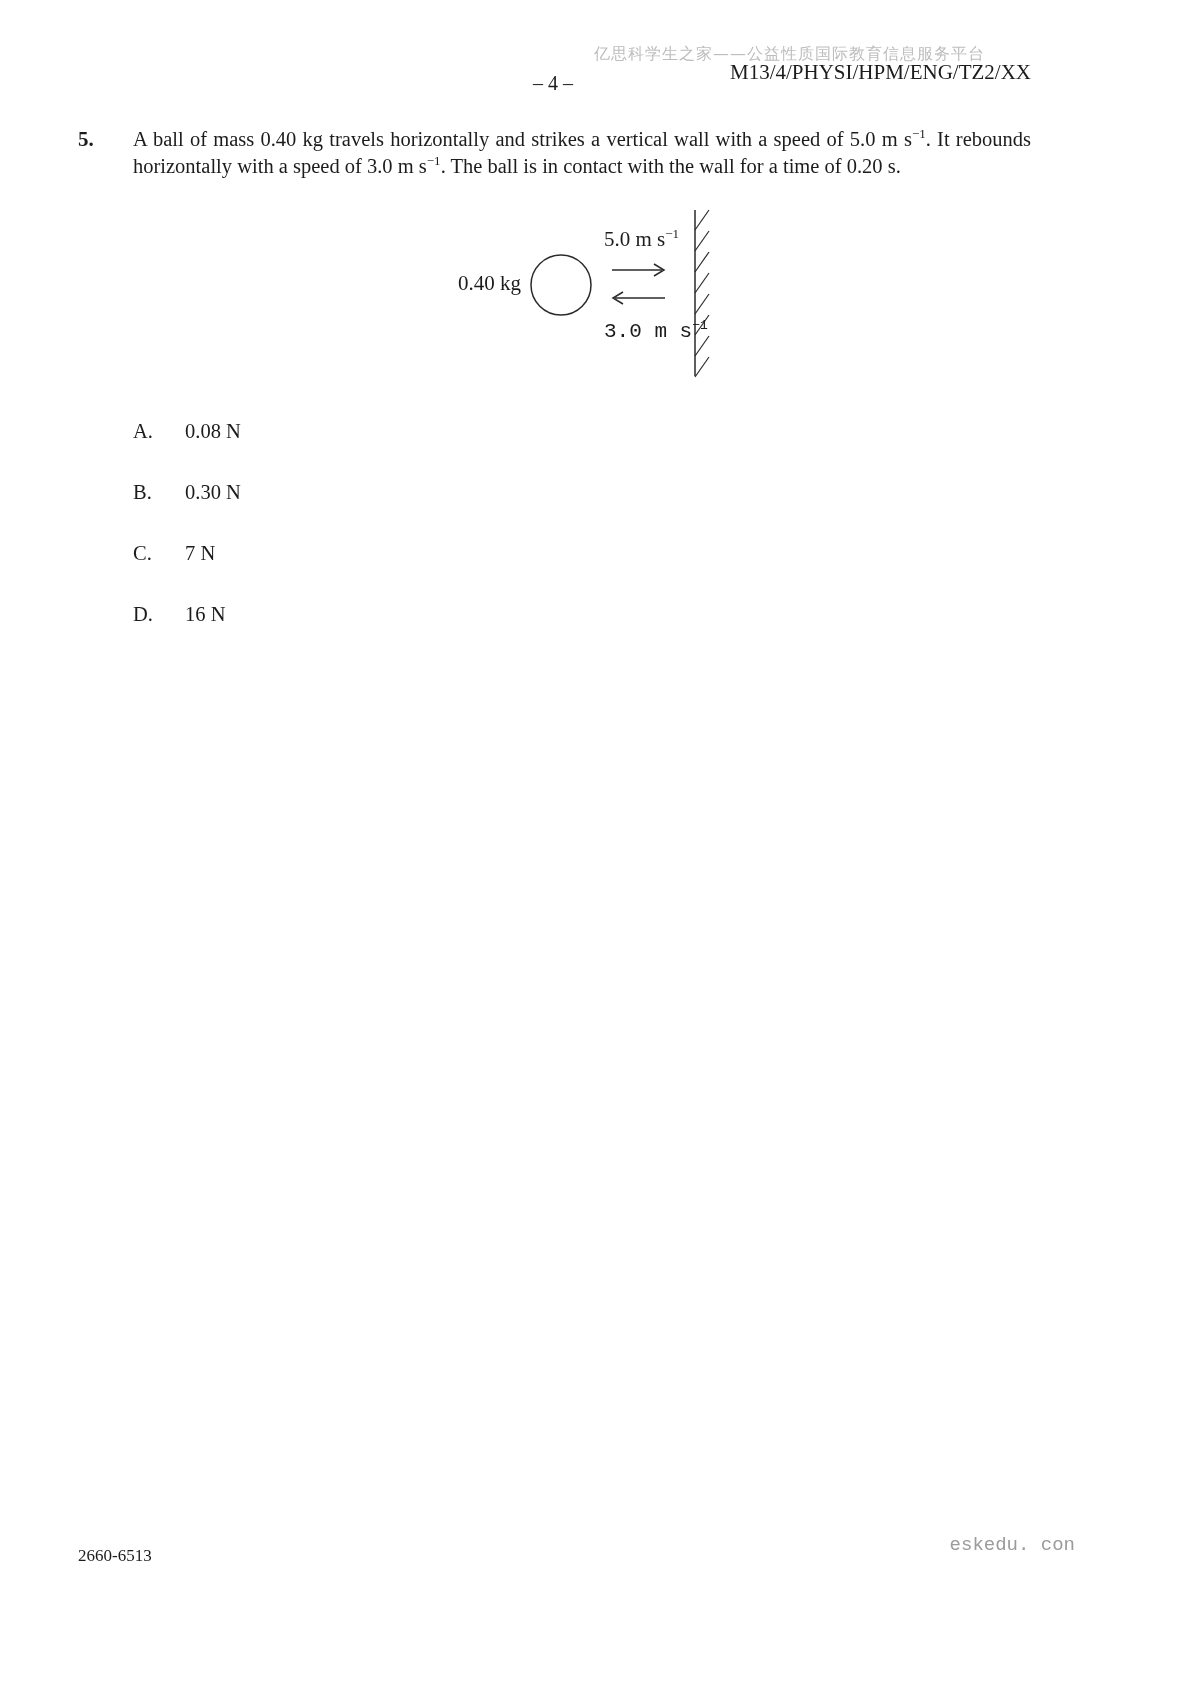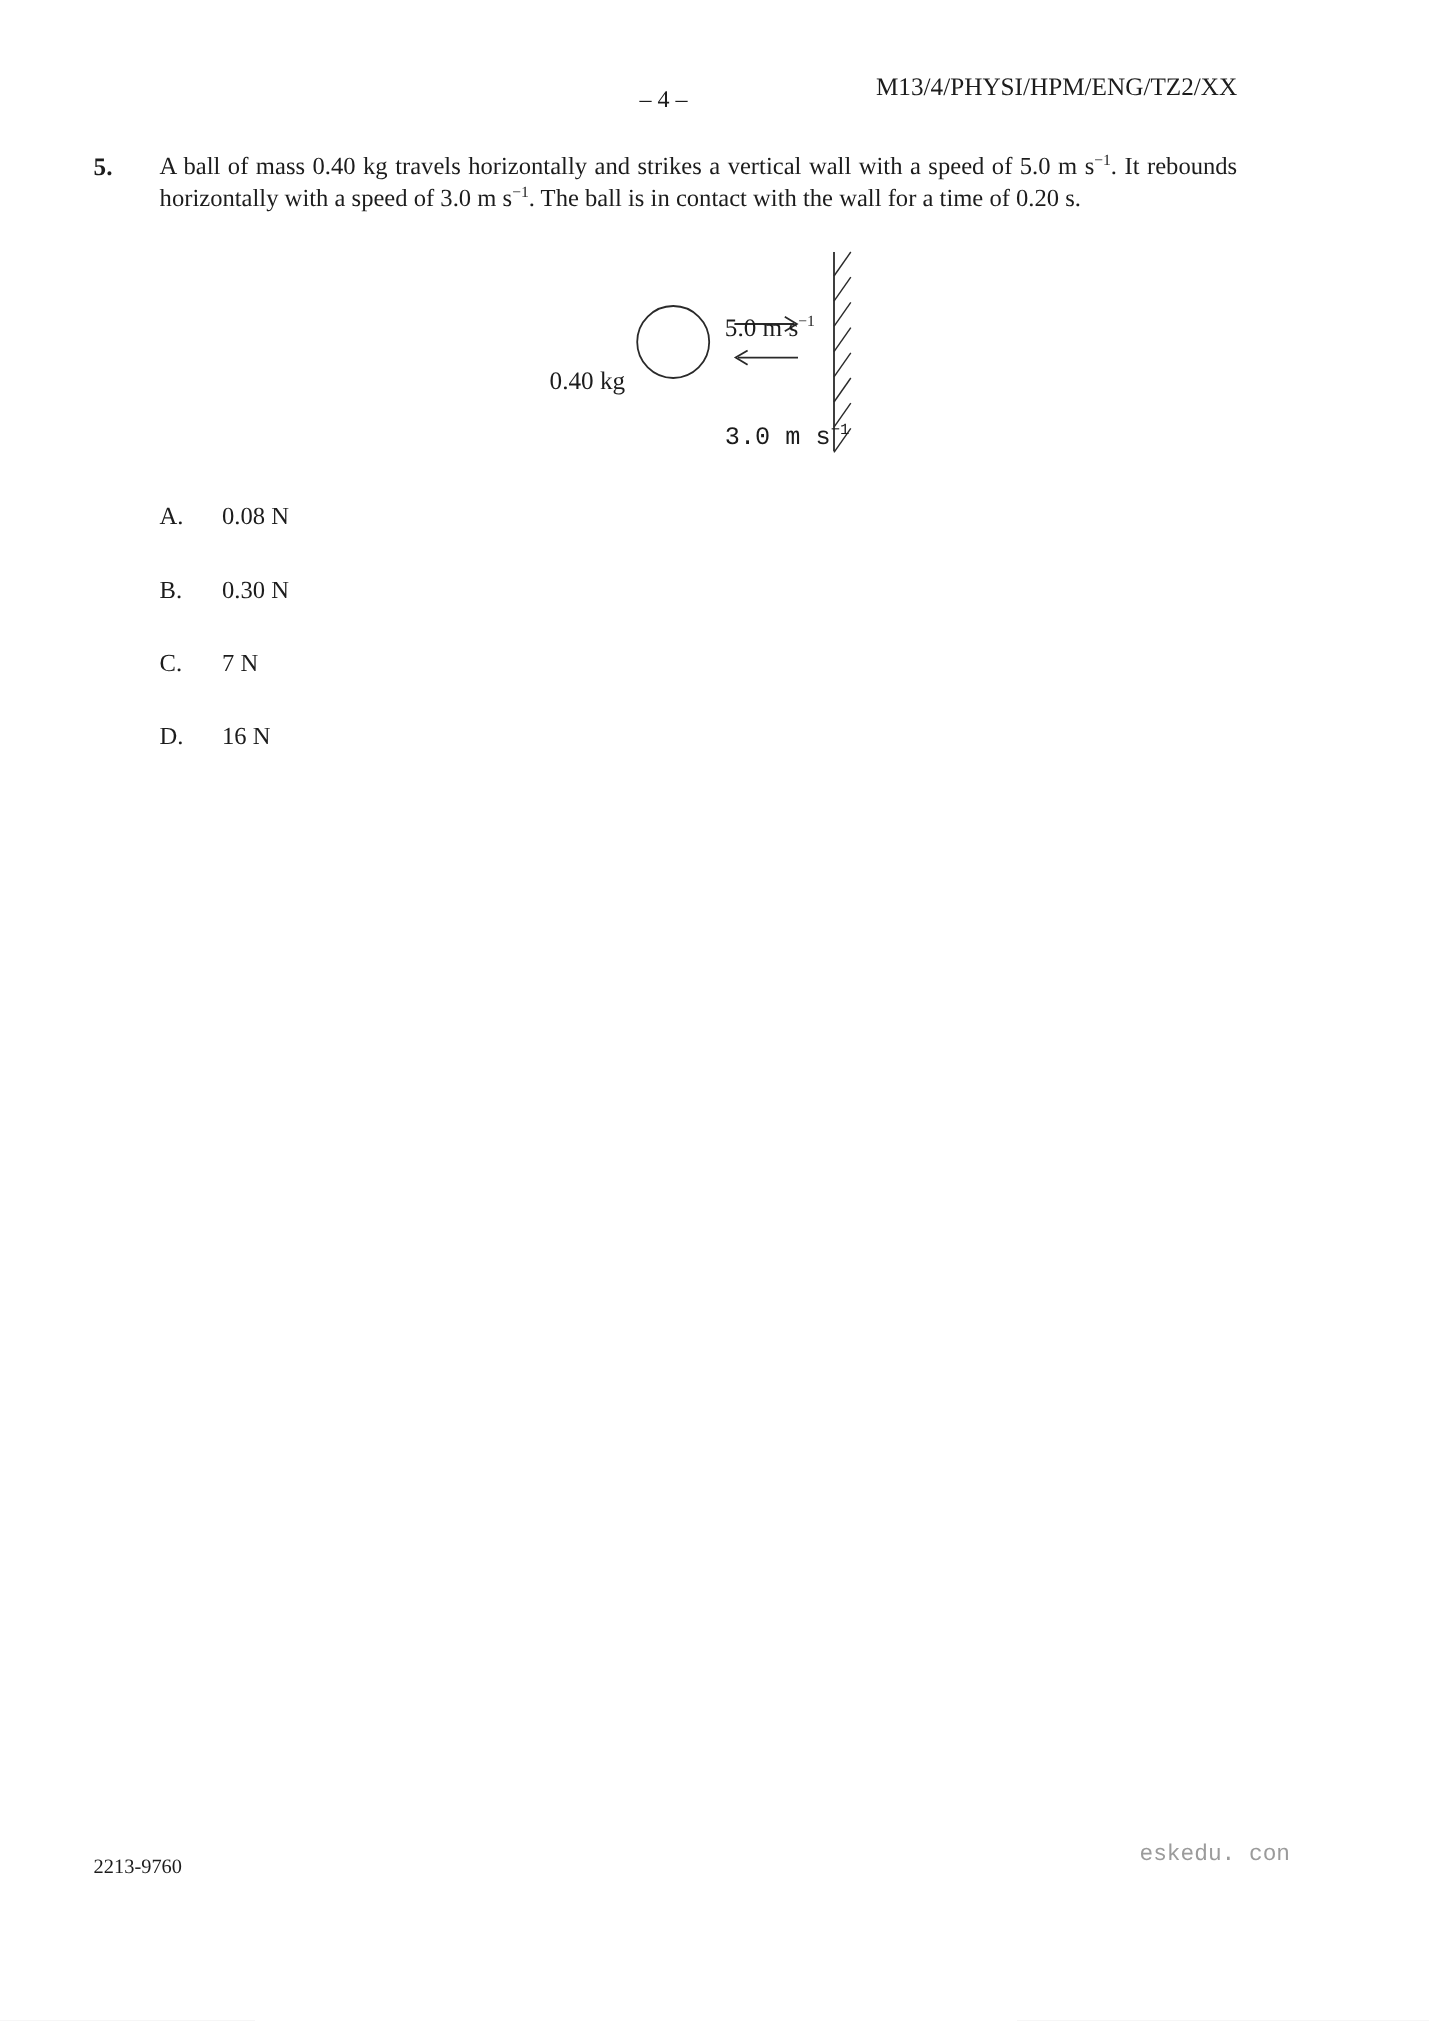--- a/index.html
+++ b/index.html
@@ -67,21 +67,20 @@
     height: 178px;
     margin: 26px 0 0 300px;
   }
   .diagram svg { position: absolute; left: 0; top: 0; }
   .dlabel {
     position: absolute;
     font-size: 21px;
     line-height: 22px;
     white-space: nowrap;
     text-align: left;
-    margin-top: 34px;
   }
   .mass-label { left: 0; top: 66px; width: 88px; text-align: right; }
   .speed-top { left: 171px; top: 22px; }
   .speed-bottom { left: 171px; top: 115px; font-family: Liberation Mono, monospace; }
 
   
   .prompt {
     margin-top: 87px;
     font-size: 20.5px;
     line-height: 27px;
@@ -111,20 +110,21 @@
     font-family: Liberation Mono, monospace;
     font-size: 19px;
     color: #9b9b9b;
   }
 </style>
 </head>
 <body>
 
 <div class="page">
 
+  <div class="watermark-top">亿思科学生之家——公益性质国际教育信息服务平台</div>
   <div class="page-num">– 4 –</div>
   <div class="exam-code">M13/4/PHYSI/HPM/ENG/TZ2/XX</div>
 
   <div class="question">
     <div class="q-row">
       <div class="q-number">5.</div>
       <div class="q-body">
         <p class="q-text"><span>A ball of mass 0.40 kg travels horizontally and strikes a vertical wall with a speed of 5.0 m s</span><sup>−1</sup><span>. It rebounds horizontally with a speed of 3.0 m s</span><sup>−1</sup><span>.  The ball is in contact with the wall for a time of 0.20 s.</span></p>
 
         <div class="diagram">
@@ -176,16 +176,16 @@
           <div class="option">
             <span class="opt-letter">D.</span>
             <span class="opt-value">16 N</span>
           </div>
         </div>
 
       </div>
     </div>
   </div>
 
-  <div class="footer-code">2213-9760</div>
+  <div class="footer-code">2660-6513</div>
   <div class="watermark-bottom">eskedu. con</div>
 
 </div>
 
 </body></html>

